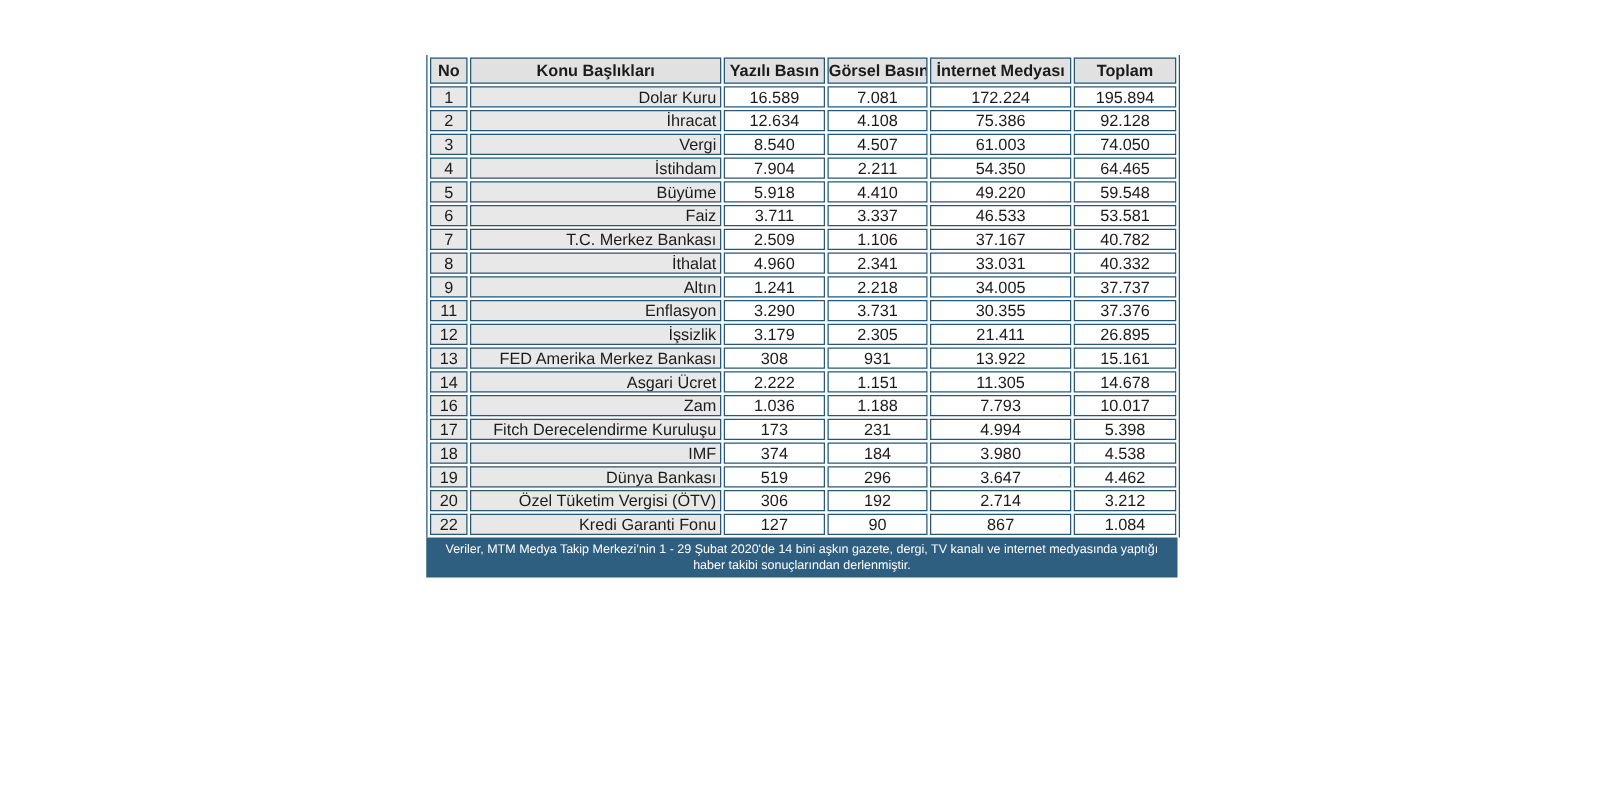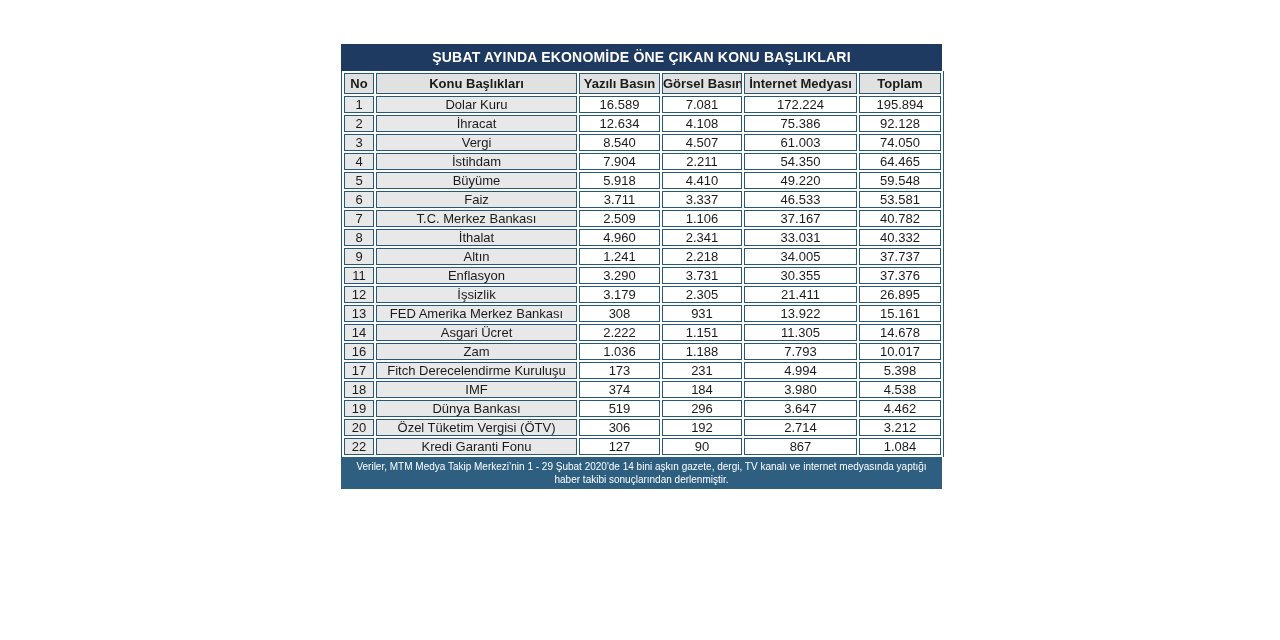--- a/index.html
+++ b/index.html
@@ -61,39 +61,38 @@
     font-weight: bold;
     height: 21px;
     text-align: center;
     padding: 0;
   }
   table.grid td {
     height: 17px;
     padding: 0 3px;
   }
   td.c-no { background: var(--label-bg); text-align: center; }
-  td.c-topic { background: var(--label-bg); text-align: center; padding-left: 5px; }
+  td.c-topic { background: var(--label-bg); text-align: right; padding-left: 5px; }
   td.c-num { background: var(--cell-bg); text-align: center; }
   .footer-bar {
     background: var(--footer-bg);
     color: #FFFFFF;
     font-size: 10px;
     line-height: 13px;
     text-align: center;
     padding: 3px 4px;
   }
   .footer-line { display: block; }
 </style>
 </head>
 <body>
 
 <div class="canvas">
   <div class="report-table">
 
-    <div class="title-bar">ŞUBAT AYINDA EKONOMİDE ÖNE ÇIKAN KONU BAŞLIKLARI</div>
 
     <table class="grid">
       <colgroup>
         <col style="width:30px">
         <col style="width:201px">
         <col style="width:81px">
         <col style="width:80px">
         <col style="width:113px">
         <col style="width:82px">
       </colgroup>

